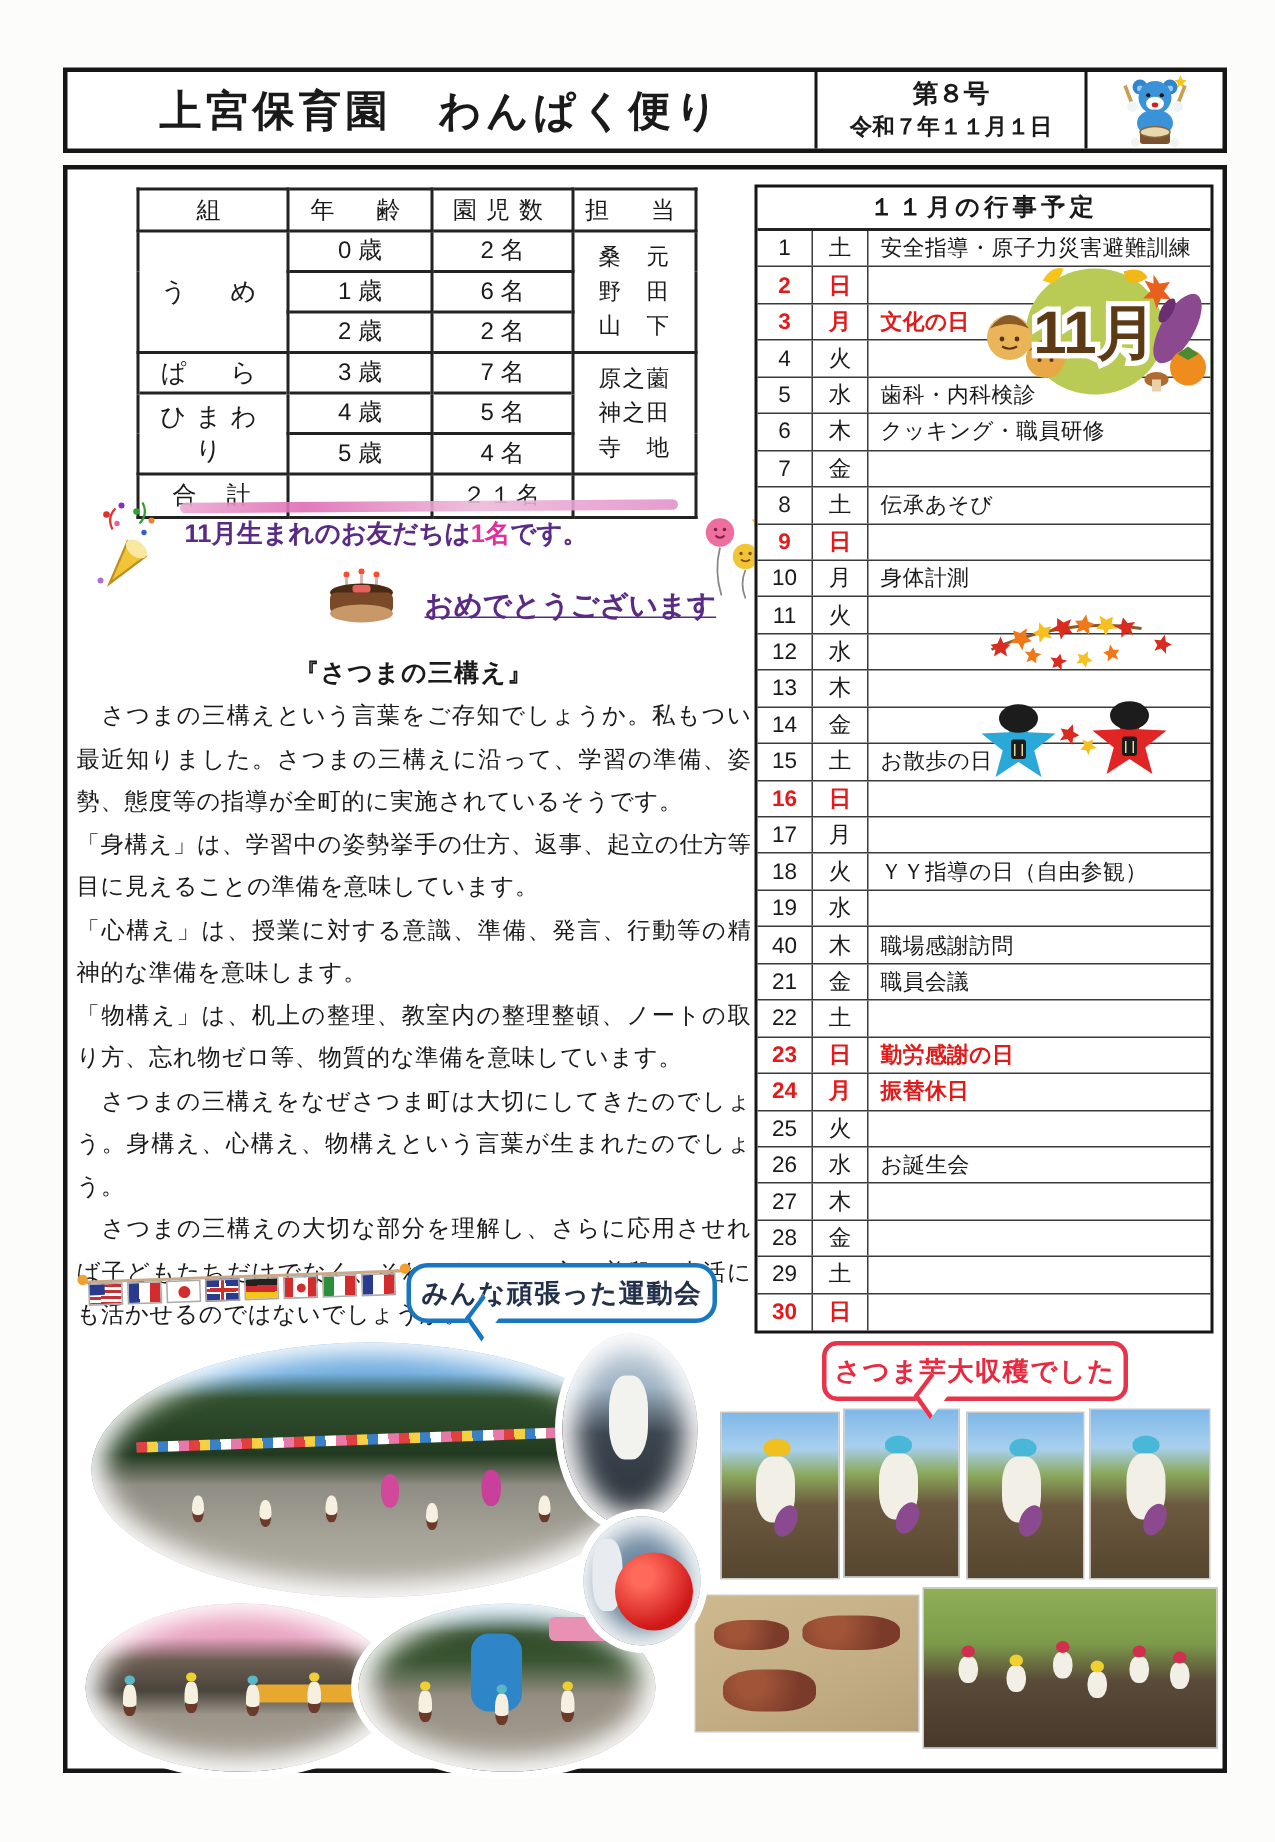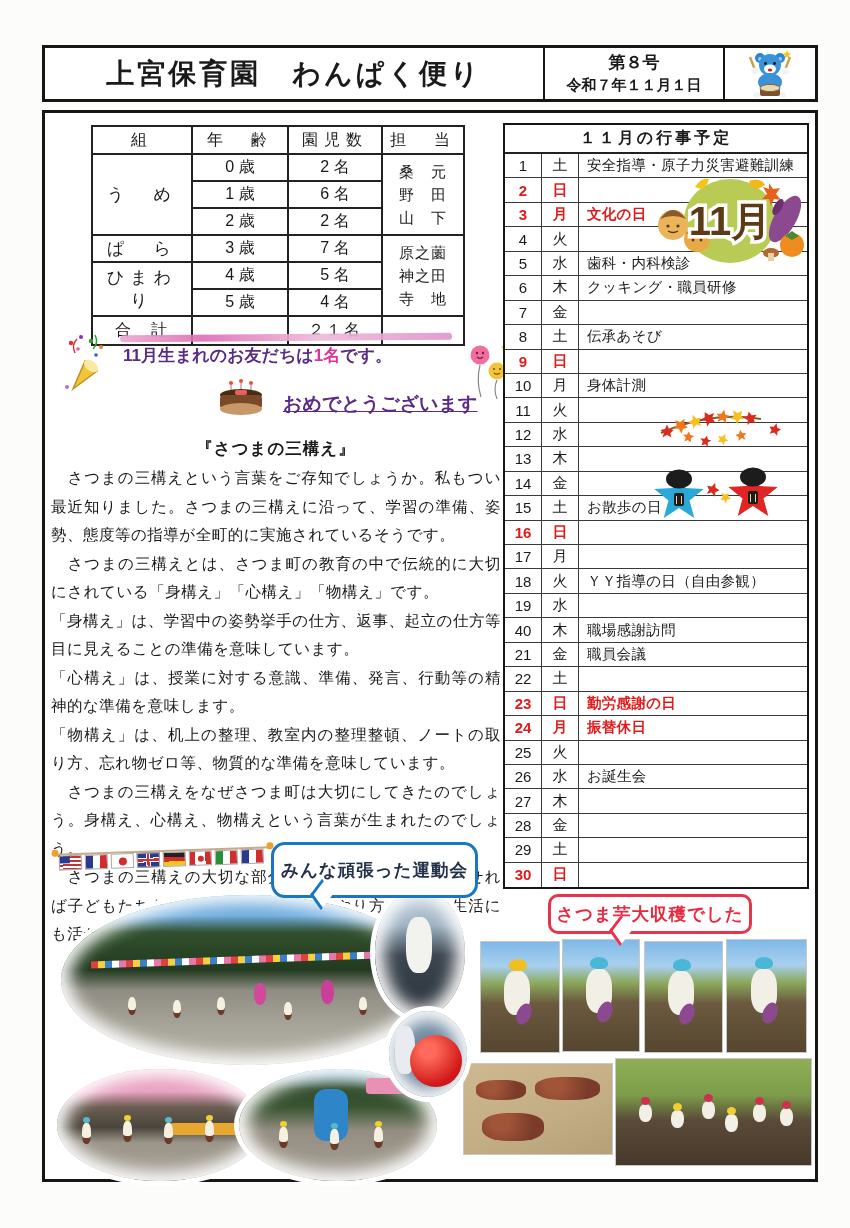--- a/index.html
+++ b/index.html
@@ -71,21 +71,21 @@
                  linear-gradient(0deg,transparent 40%,#d22c2c 40% 60%,transparent 60%);}
   .flag-de{background:linear-gradient(180deg,#222 33%,#d22c2c 33% 67%,#f5c518 67%);}
   .flag-ca{background:linear-gradient(90deg,#d22c2c 26%,#fff 26% 74%,#d22c2c 74%);}
   .flag-ca::after{content:"";position:absolute;left:50%;top:50%;width:6px;height:6px;margin:-3px 0 0 -3px;border-radius:50%;background:#d22c2c;}
   .flag-it{background:linear-gradient(90deg,#2a8f3b 33%,#fff 33% 67%,#d22c2c 67%);}
 
   
   .bubble{position:absolute;box-sizing:border-box;border-radius:14px;background:#fff;
           display:flex;align-items:center;justify-content:center;font-weight:bold;z-index:7;}
   .bubble .tail{position:absolute;width:16px;height:16px;background:#fff;transform:rotate(55deg) skew(18deg);}
-  .bubble-sports{left:226px;top:729px;width:207px;height:56px;border:3px solid #1877c0;
+  .bubble-sports{left:226px;top:729px;width:207px;height:40px;border:3px solid #1877c0;
                  font-size:17.5px;color:#22304a;letter-spacing:1px;}
   .bubble-sports .tail{left:38px;bottom:-9px;border-left:3px solid #1877c0;border-bottom:3px solid #1877c0;}
   .bubble-harvest{left:503px;top:781px;width:204px;height:40px;border:3px solid #e8344a;
                  font-size:17.5px;color:#e8293f;letter-spacing:1px;border-radius:10px;}
   .bubble-harvest .tail{left:60px;bottom:-9px;border-left:3px solid #e8344a;border-bottom:3px solid #e8344a;}
 
   
   .photo{position:absolute;overflow:hidden;}
   .photo.oval{border-radius:50%;box-shadow:0 0 0 5px #fff, inset 0 0 16px 9px rgba(255,255,255,.95);}
   .photo.rect{border:1px solid #c8c8c8;}
@@ -284,21 +284,20 @@
           <circle cx="33" cy="28" r="1.1" fill="#7a5010"></circle>
         <path d="M27,32 Q30,34.5 33,32" stroke="#7a5010" stroke-width="1.2" fill="none"></path>
         <path d="M13,24 Q9,40 14,56" stroke="#888" stroke-width="1.2" fill="none"></path>
         <path d="M30,39 Q26,48 30,58" stroke="#888" stroke-width="1.2" fill="none"></path>
       </svg>
     </div>
 
     <div class="article">
       <h2 class="article-title">『さつまの三構え』</h2>
       <p>　さつまの三構えという言葉をご存知でしょうか。私もつい最近知りました。さつまの三構えに沿って、学習の準備、姿勢、態度等の指導が全町的に実施されているそうです。</p>
-        <p>　さつまの三構えとは、さつま町の教育の中で伝統的に大切にされている「身構え」「心構え」「物構え」です。</p>
         <p>「身構え」は、学習中の姿勢挙手の仕方、返事、起立の仕方等目に見えることの準備を意味しています。</p>
         <p>「心構え」は、授業に対する意識、準備、発言、行動等の精神的な準備を意味します。</p>
         <p>「物構え」は、机上の整理、教室内の整理整頓、ノートの取り方、忘れ物ゼロ等、物質的な準備を意味しています。</p>
         <p>　さつまの三構えをなぜさつま町は大切にしてきたのでしょう。身構え、心構え、物構えという言葉が生まれたのでしょう。</p>
         <p>　さつまの三構えの大切な部分を理解し、さらに応用させれば子どもたちだけでなく、それぞれのやり方で普段の生活にも活かせるのではないでしょうか。</p>
     </div>
 
     <div class="flags">
       <span class="flag-string"></span>
       <span class="flag-knob left"></span>

